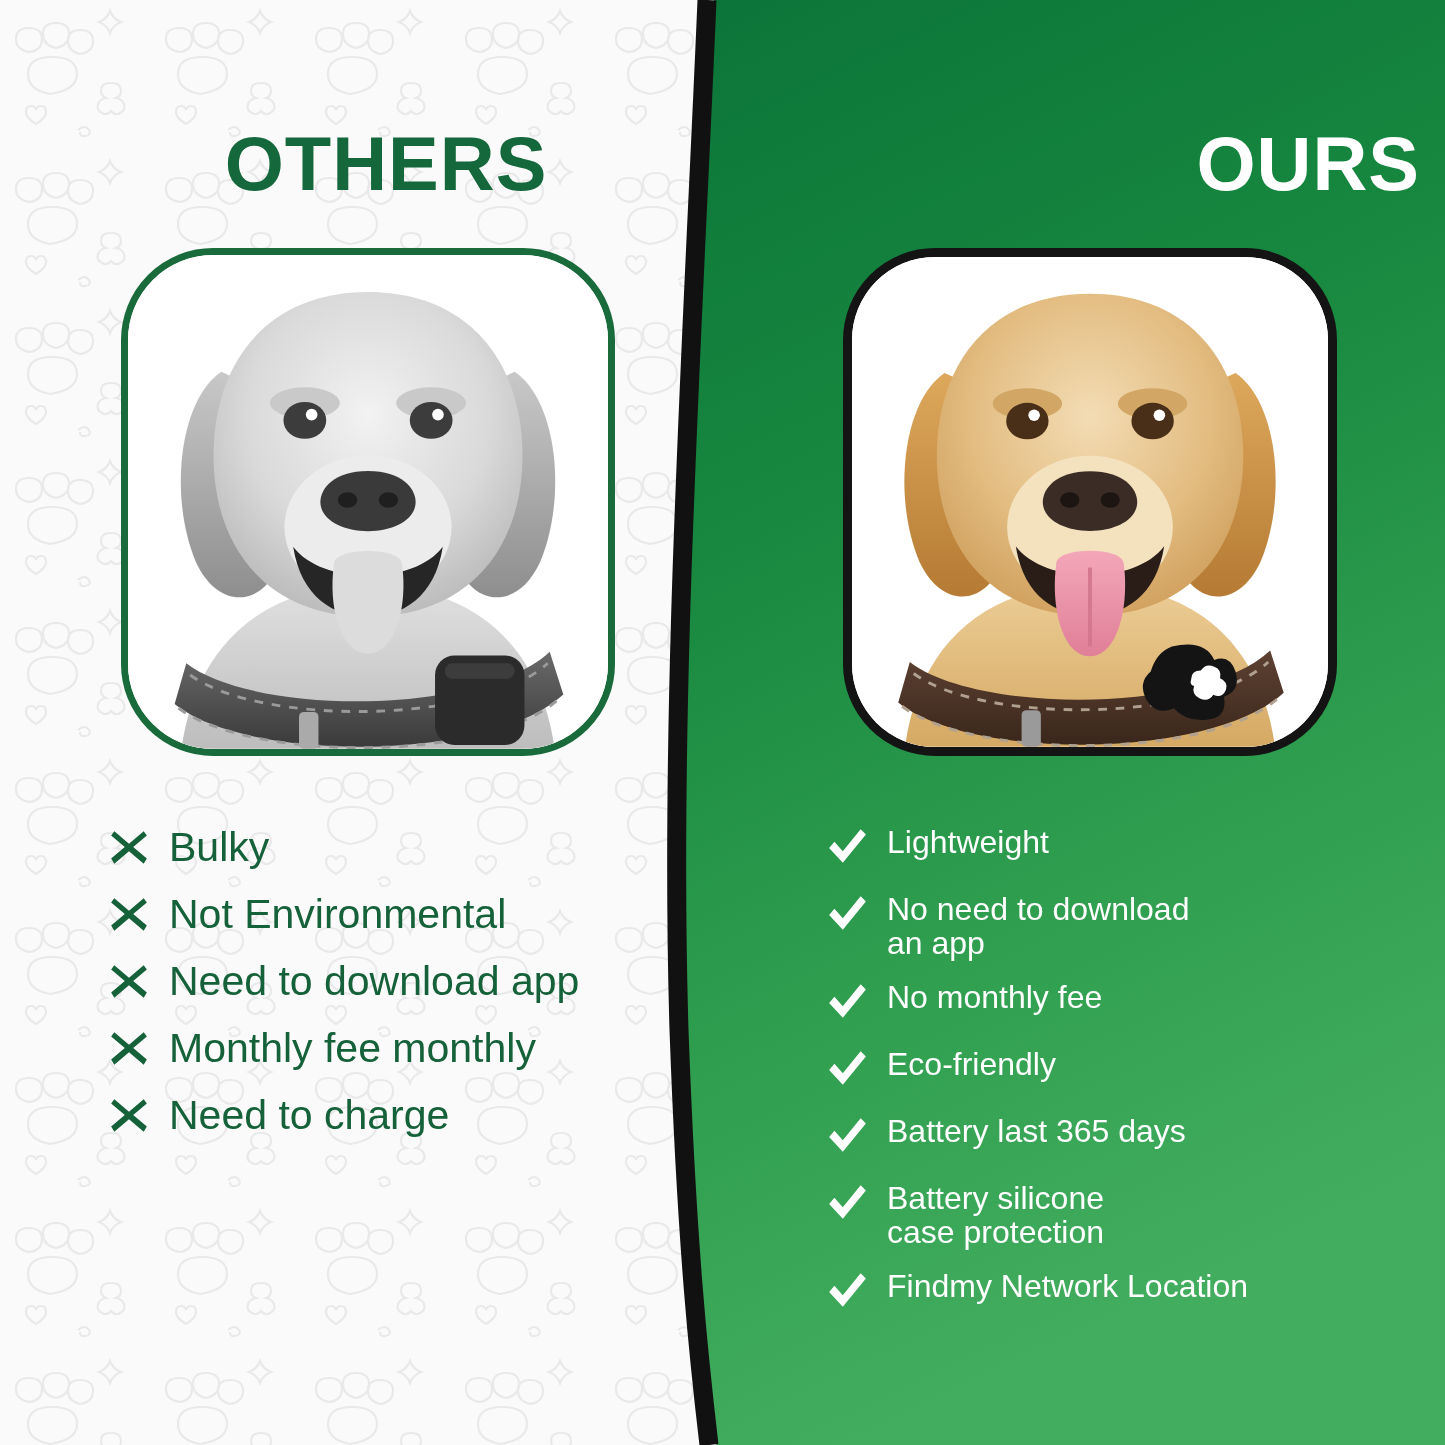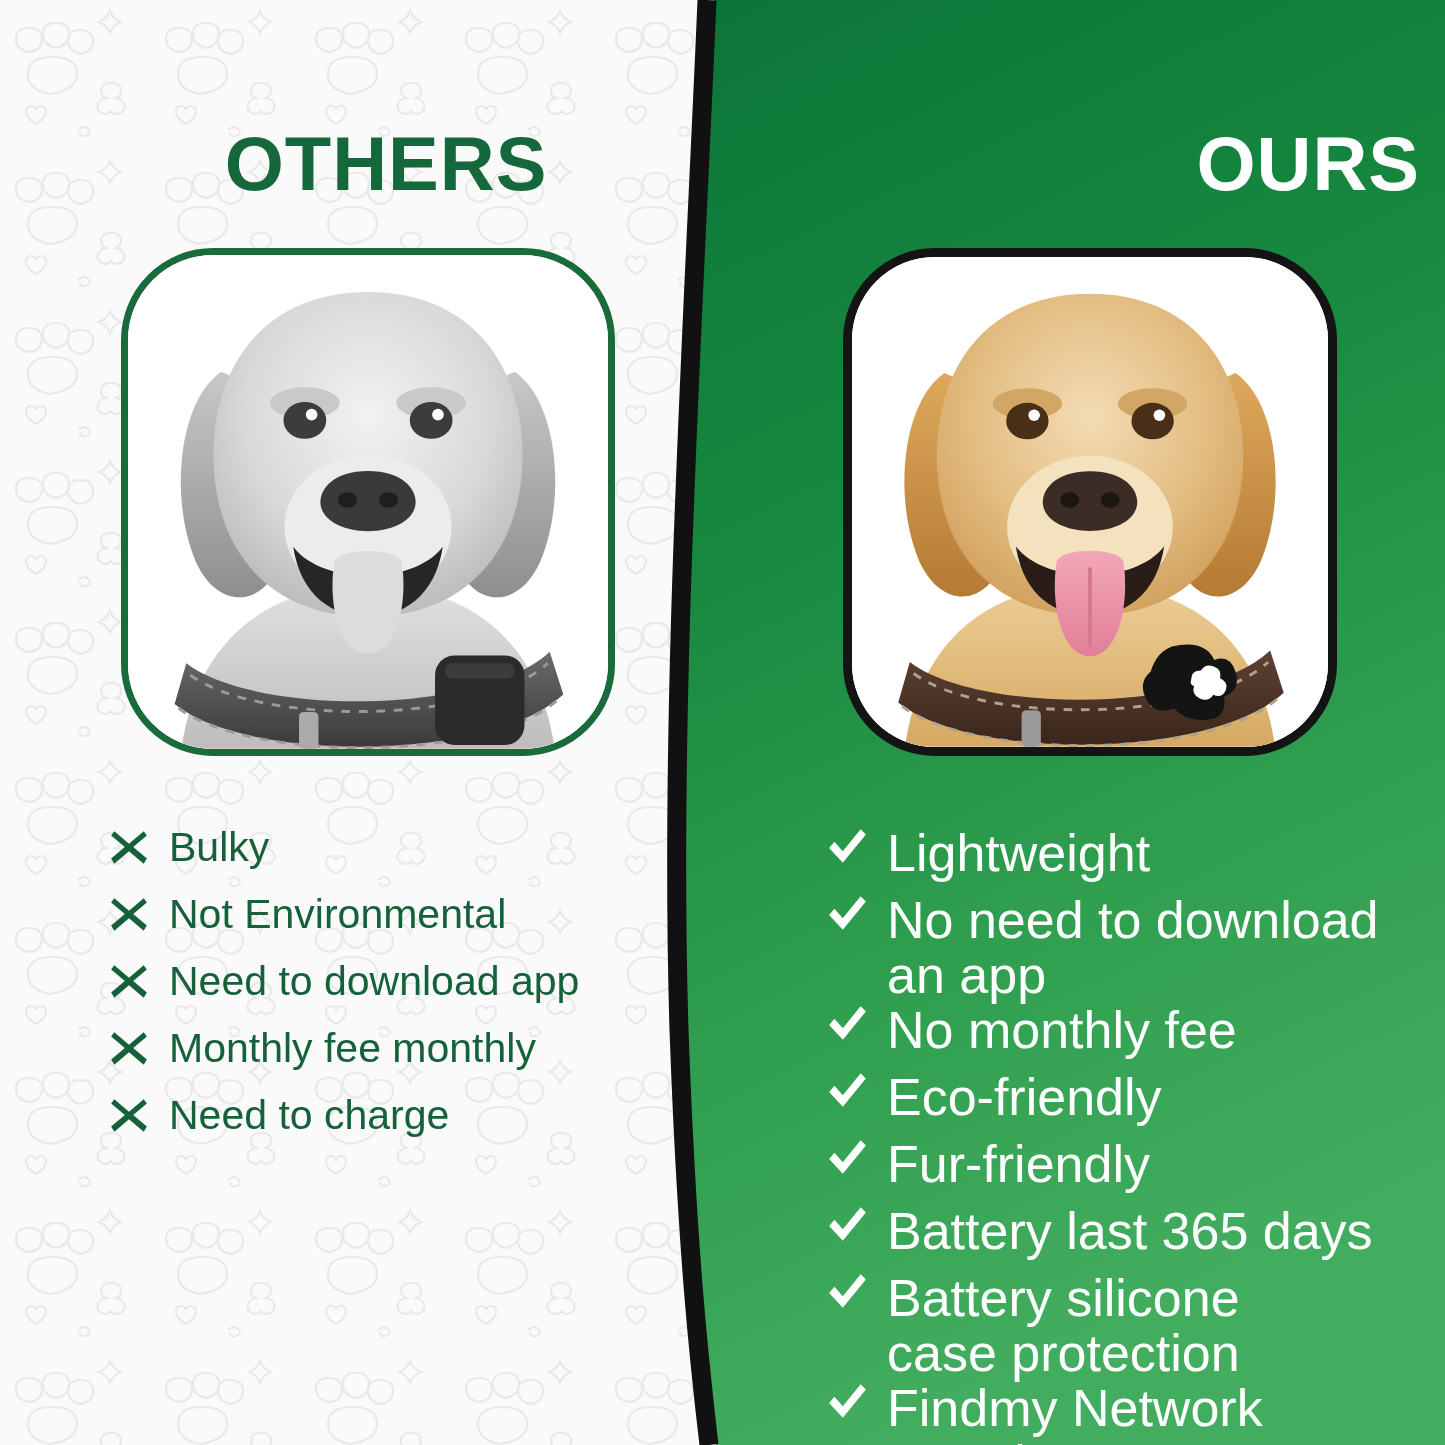--- a/index.html
+++ b/index.html
@@ -112,21 +112,21 @@
     font-size: 41px;
     font-weight: 500;
     line-height: 1.06;
     white-space: pre-line;
   }
   #list-others .f-label {
     color: #14613a;
   }
   #list-ours .f-label {
     color: #ffffff;
-    font-size: 52px;
+    font-size: 32px;
   }
   #list-ours .feature-row { min-height: 67px; }
   #list-ours .feature-row.two-line { min-height: 88px; }
 </style>
 </head>
 <body>
 
 <div id="stage">
 
   <div class="panel-left">
@@ -372,26 +372,20 @@
       <span class="f-label">No monthly fee</span>
     </div>
 
     <div class="feature-row">
       <svg class="mark" viewBox="0 0 40 40" xmlns="http://www.w3.org/2000/svg">
         <path d="M3 21 L8 15 L16 24 L33 3 L38 8 L16 35 Z" fill="#ffffff"></path>
       </svg>
       <span class="f-label">Eco-friendly</span>
     </div>
 
-    <div class="feature-row">
-      <svg class="mark" viewBox="0 0 40 40" xmlns="http://www.w3.org/2000/svg">
-        <path d="M3 21 L8 15 L16 24 L33 3 L38 8 L16 35 Z" fill="#ffffff"></path>
-      </svg>
-      <span class="f-label">Fur-friendly</span>
-    </div>
 
     <div class="feature-row">
       <svg class="mark" viewBox="0 0 40 40" xmlns="http://www.w3.org/2000/svg">
         <path d="M3 21 L8 15 L16 24 L33 3 L38 8 L16 35 Z" fill="#ffffff"></path>
       </svg>
       <span class="f-label">Battery last 365 days</span>
     </div>
 
     <div class="feature-row two-line">
       <svg class="mark" viewBox="0 0 40 40" xmlns="http://www.w3.org/2000/svg">

